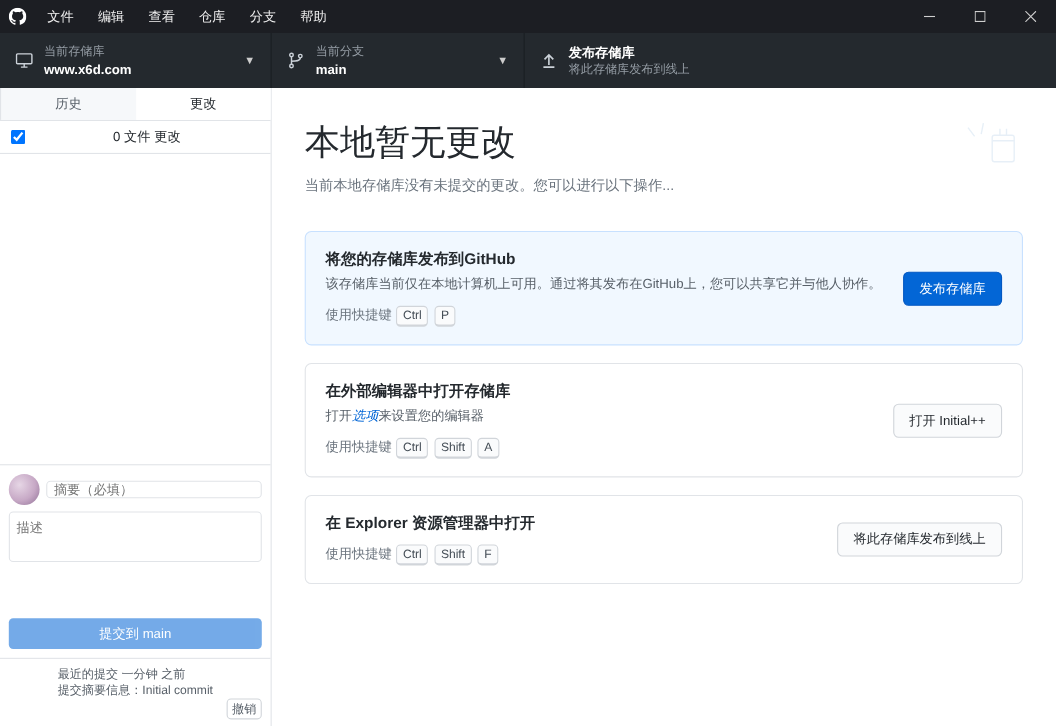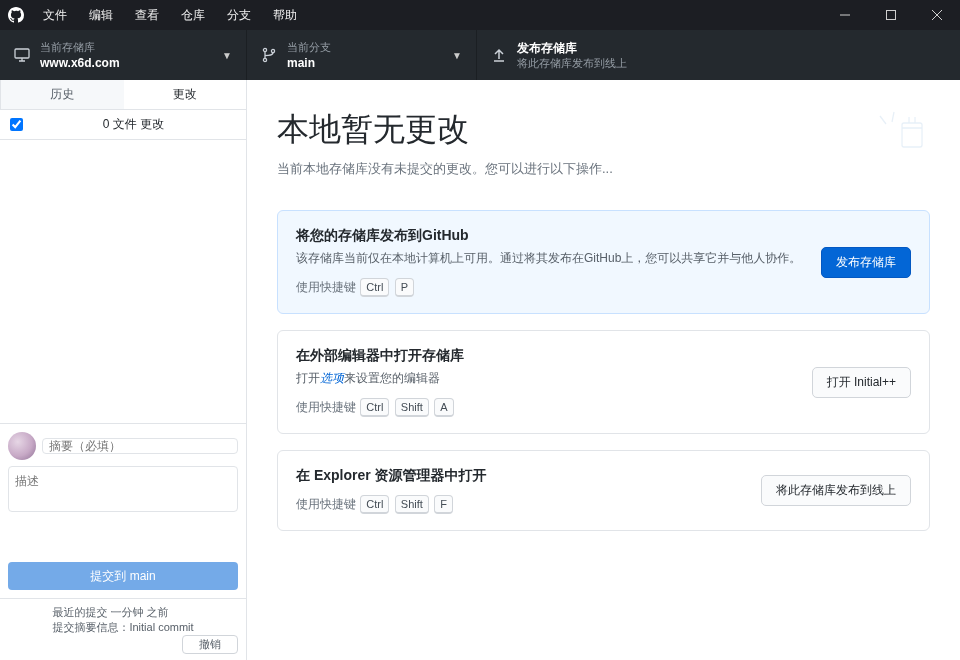--- a/index.html
+++ b/index.html
@@ -30,21 +30,21 @@
   .changes-head input[type=checkbox]{ margin-right: 8px; }
   .changes-head .label { flex:1; text-align:center; }
   .sidebar .gap { flex:1; }
   .commit-box { border-top:1px solid #e1e4e8; padding:8px; }
   .commit-row1 { display:flex; align-items:center; margin-bottom:6px; }
   .avatar { width:28px; height:28px; border-radius:50%; background: radial-gradient(circle at 35% 35%, #e6d6e5, #c7a9c6 55%, #8e6f94); margin-right:6px; flex:none; }
   .summary-input { flex:1; height:16px; padding:0 6px; font-size:12px; border:1px solid #e1e4e8; border-radius:4px; color:#586069; }
   .desc-input { width:100%; height:46px; padding:6px; font-size:12px; border:1px solid #e1e4e8; border-radius:4px; color:#586069; resize:none; }
   .commit-btn { margin-top:46px; width:100%; height:28px; border:none; border-radius:4px; background:#0366d6; color:#fff; font-size:12px; opacity:0.55; }
   .footer { border-top:1px solid #e1e4e8; padding:6px 8px; font-size:11px; color:#586069; display:flex; align-items:center;flex-direction:column; }
-  .footer .undo { margin-left:auto; padding:1px 16px; border:1px solid #d1d5da; border-radius:4px; font-size:11px; }
+  .footer .undo { margin-left:auto; padding:1px 4px; border:1px solid #d1d5da; border-radius:4px; font-size:11px; }
   .main { flex:1; padding: 28px 30px 0 30px; overflow-y:auto; color:#24292e; position:relative; }
   .main h1 { font-size:32px; font-weight:400; margin-bottom:8px; }
   .main .sub { font-size:13px; color:#6a737d; margin-bottom:32px; }
   .card { border:1px solid #e1e4e8; border-radius:6px; padding:16px 18px; margin-bottom:16px; display:flex; align-items:center; }
   .card.highlight { background:#f1f8ff; border-color:#c8e1ff; }
   .card .text { flex:1; }
   .card .title { font-size:14px; font-weight:600; margin-bottom:4px; }
   .card .desc { font-size:12px; color:#586069; line-height:1.6; }
   .card .desc a { color:#0366d6; text-decoration:none;font-style:italic; }
   .card .hint { font-size:12px; color:#6a737d; margin-top:10px; }

